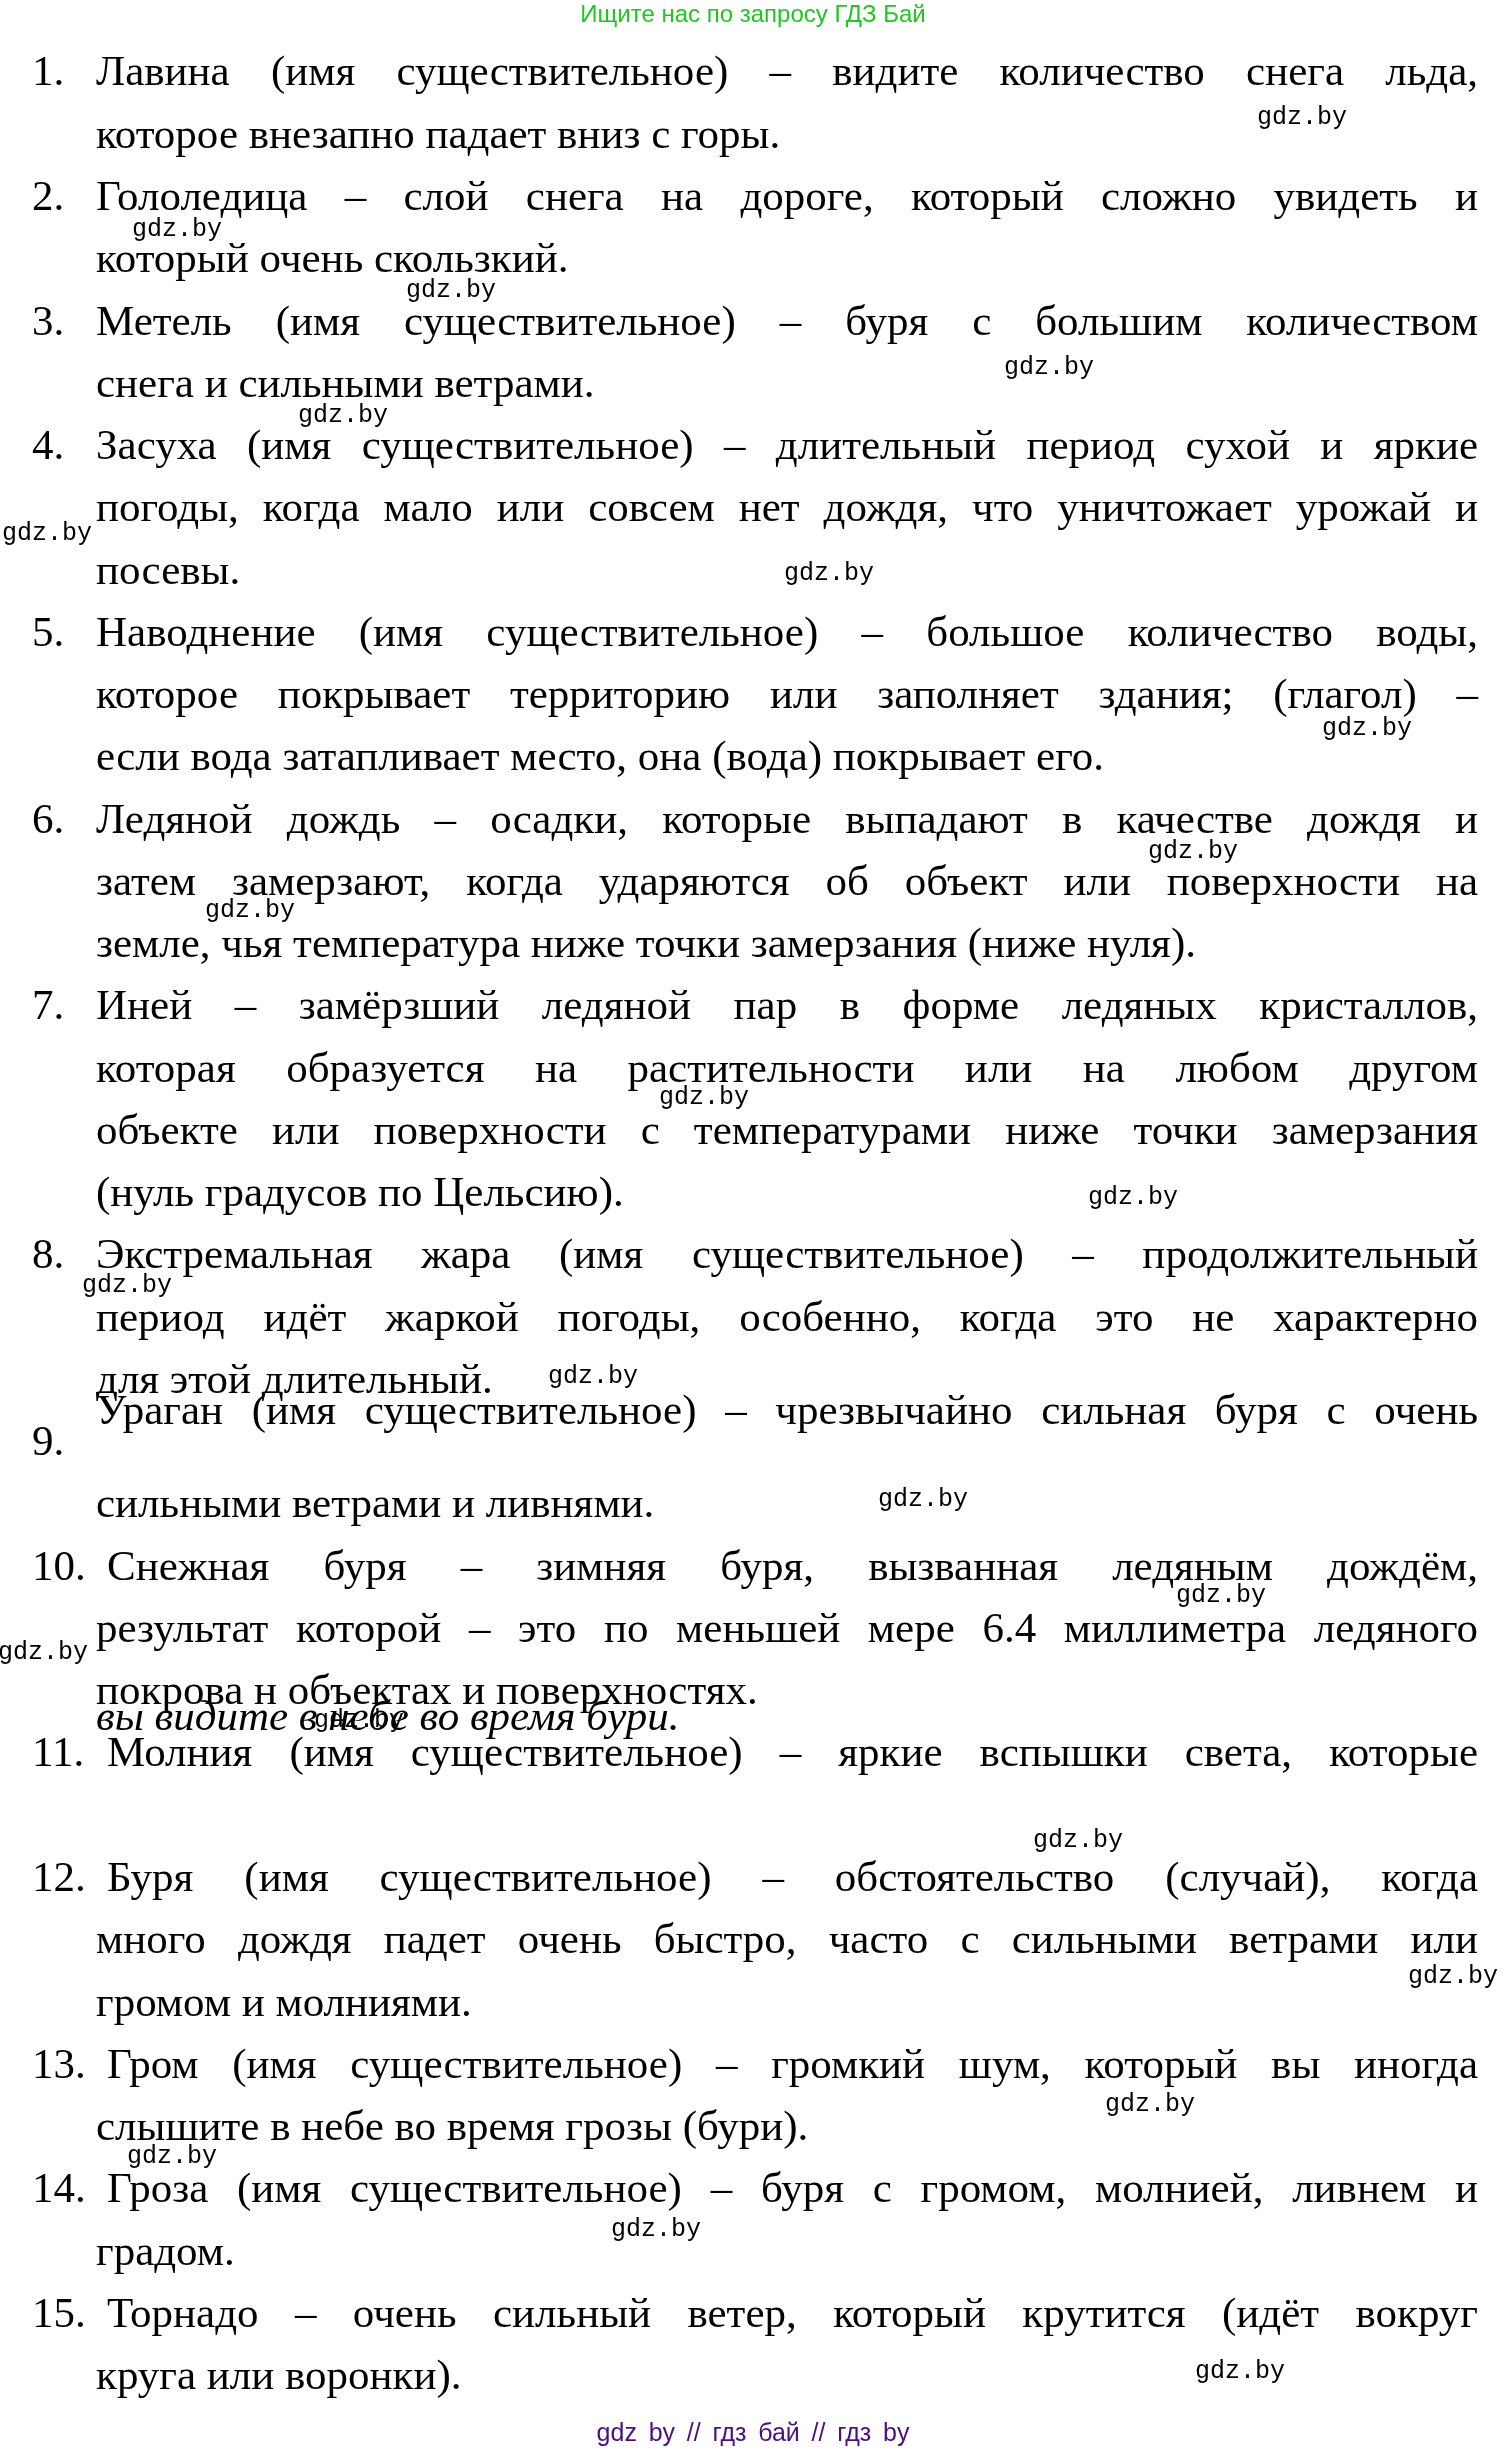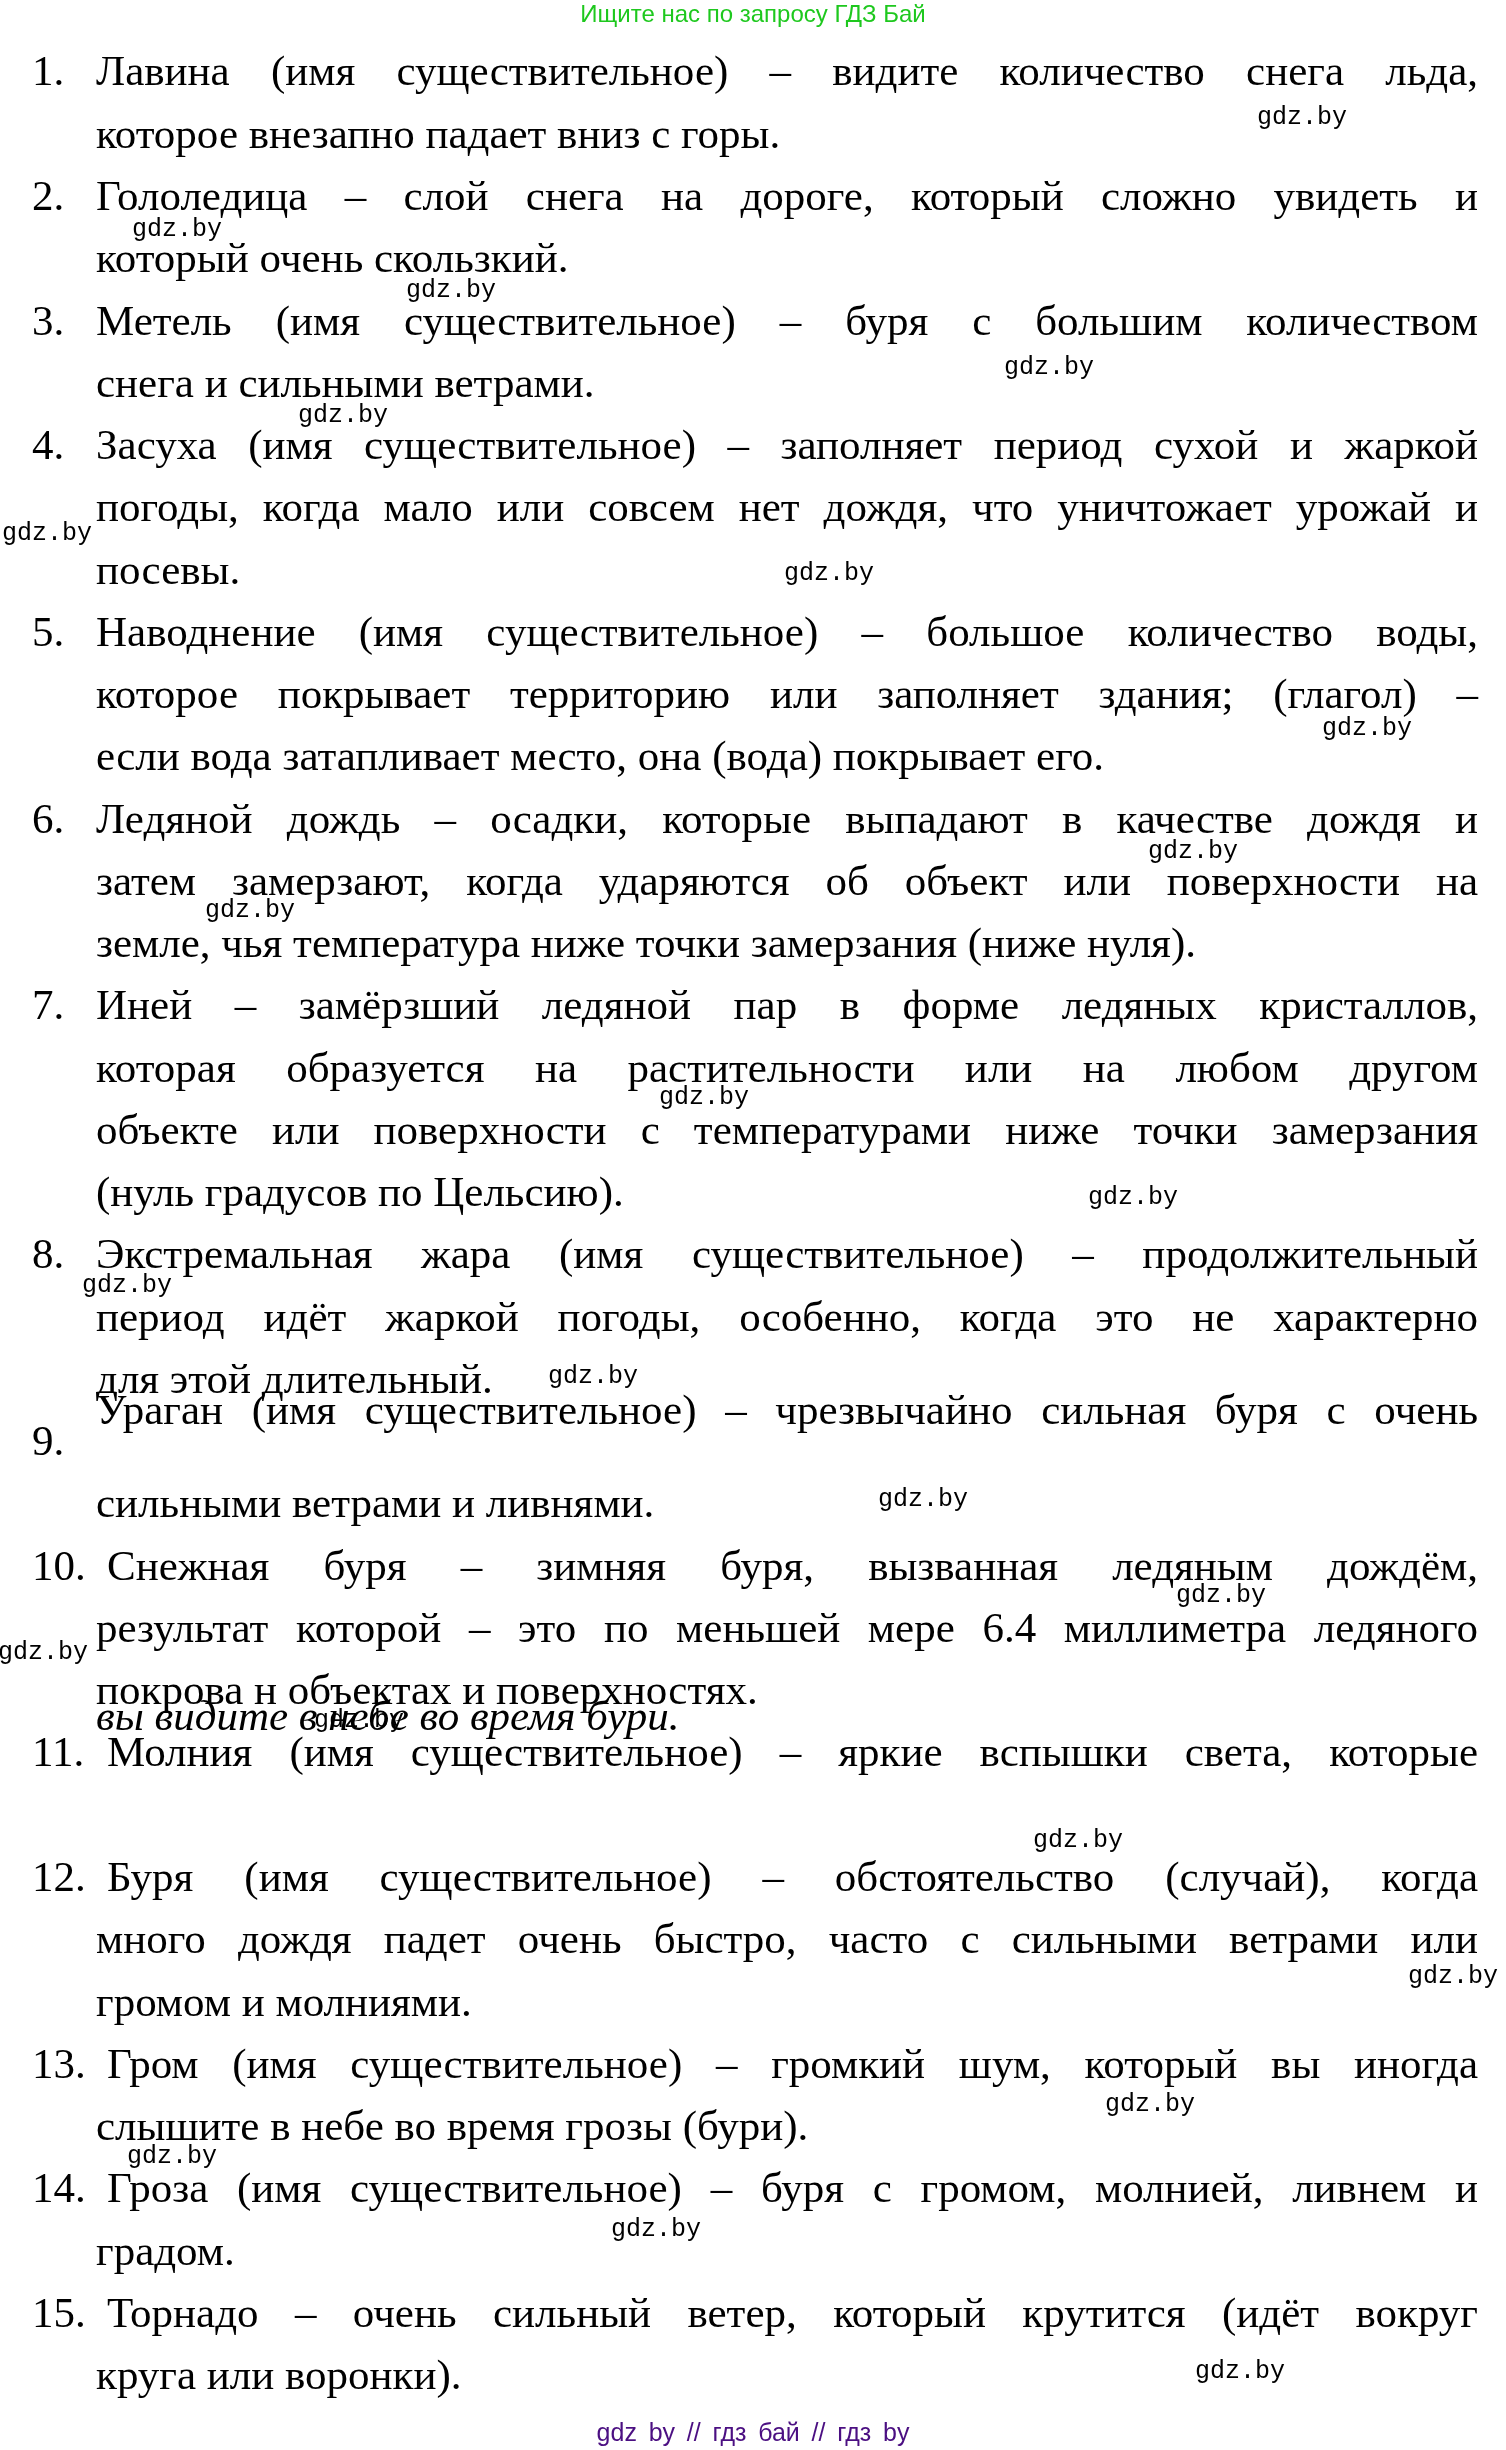--- a/index.html
+++ b/index.html
@@ -47,21 +47,21 @@
       <div class="line justify" style="top: 164px;">Гололедица – слой снега на дороге, который сложно увидеть и</div>
       <div class="line" style="top: 226px;">который очень скользкий.</div>
     </div>
     <div>
       <div class="num" style="top: 289px;">3.</div>
       <div class="line justify" style="top: 289px;">Метель (имя существительное) – буря с большим количеством</div>
       <div class="line" style="top: 351px;">снега и сильными ветрами.</div>
     </div>
     <div>
       <div class="num" style="top: 413px;">4.</div>
-      <div class="line justify" style="top: 413px;">Засуха (имя существительное) – заполняет период сухой и жаркой</div>
+      <div class="line justify" style="top: 413px;">Засуха (имя существительное) – длительный период сухой и яркие</div>
       <div class="line justify" style="top: 475px;">погоды, когда мало или совсем нет дождя, что уничтожает урожай и</div>
       <div class="line" style="top: 538px;">посевы.</div>
     </div>
     <div>
       <div class="num" style="top: 600px;">5.</div>
       <div class="line justify" style="top: 600px;">Наводнение (имя существительное) – большое количество воды,</div>
       <div class="line justify" style="top: 662px;">которое покрывает территорию или заполняет здания; (глагол) –</div>
       <div class="line" style="top: 724px;">если вода затапливает  место, она (вода) покрывает его.</div>
     </div>
     <div>

